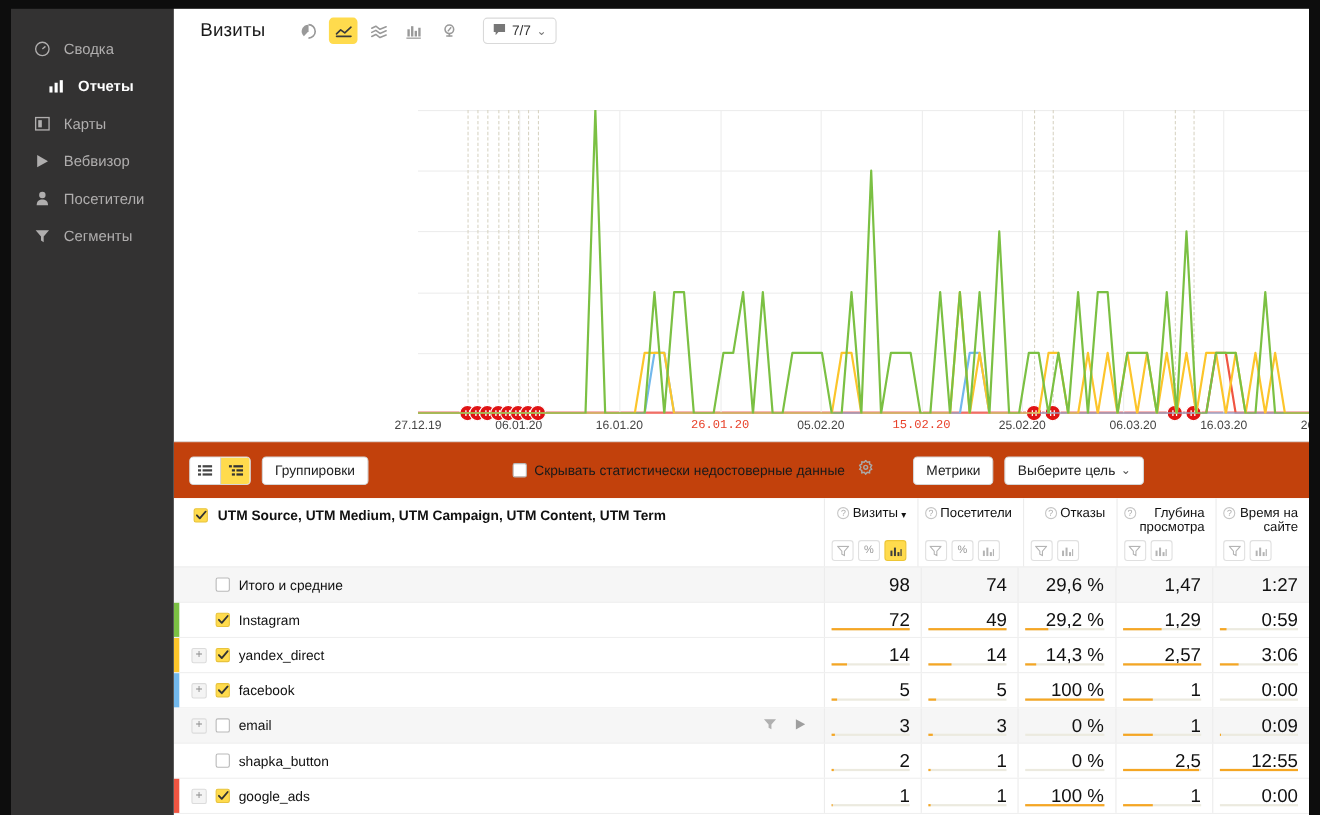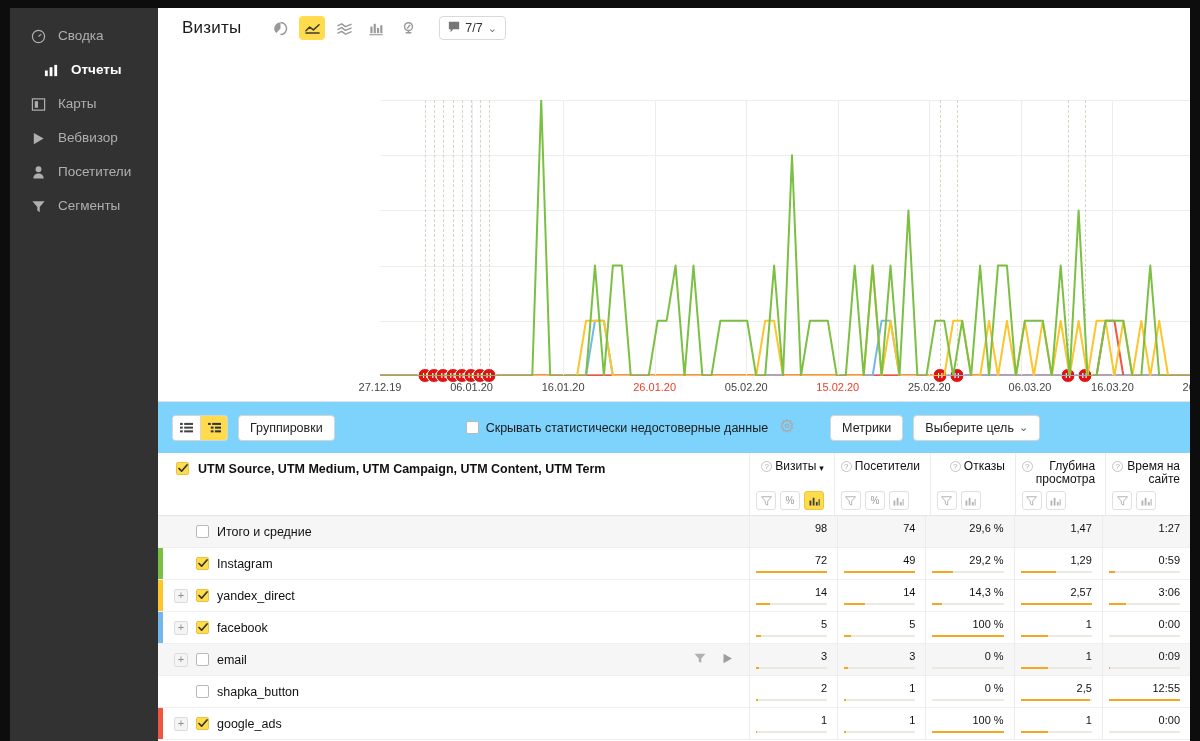--- a/index.html
+++ b/index.html
@@ -19,21 +19,21 @@
   
   #sidebar {
     position: absolute;
     left: 10px; top: 8px;
     width: 148px; height: 733px;
     background: #333232;
     padding-top: 20px;
   }
   .nav-item {
     display: flex;
-    align-items: flex-start;
+    align-items: center;
     height: 32px;
     padding-left: 20px;
     gap: 12px;
     color: #b0aeae;
     font-size: 13.5px;
     cursor: pointer;
     margin-bottom: 2px;
   }
   .nav-item.active { color: #ffffff; font-weight: bold; padding-left: 33px; }
   .nav-item .ico {
@@ -123,21 +123,21 @@
     height: 2px; background: #f08a8a;
   }
   .xlab {
     position: absolute;
     top: 333px;
     font-size: 11px;
     color: #444;
     transform: translateX(-50%);
     white-space: nowrap;
   }
-  .xlab.wk { color: #e8412a; }
+  .xlab.wk { color: #e8412a; font-family: Liberation Mono, monospace; }
   .hbadge {
     position: absolute;
     top: 320px;
     width: 15px; height: 15px;
     border-radius: 50%;
     background: #e01414;
     color: #fff;
     font-size: 7.5px;
     font-weight: bold;
     display: flex;
@@ -145,21 +145,21 @@
     justify-content: center;
     transform: translateX(-50%);
     border: 1.5px solid #fff;
   }
 
   
   #report-toolbar {
     position: absolute;
     left: 0; top: 393px;
     width: 1032px; height: 52px;
-    background: #7dd3fc;
+    background: #c2410c;
     border-top: 1px solid #e3e3e3;
     display: flex;
     align-items: center;
     padding: 0 14px 0 14px;
   }
   .seg {
     display: flex;
     border: 1px solid #d5d5d5;
     border-radius: 4px;
     overflow: hidden;
@@ -332,21 +332,21 @@
   }
   .metric-cell {
     flex: 1 1 0;
     position: relative;
     border-right: 1px solid #ececec;
     padding-right: 10px;
     display: flex;
     align-items: flex-start;
     justify-content: flex-end;
     padding-top: 6px;
-    font-size: 11px;
+    font-size: 17px;
     color: #111;
   }
   .metric-cell:last-child { border-right: none; }
   .bar-track {
     position: absolute;
     left: 6px; right: 10px;
     bottom: 6px;
     height: 2px;
     background: #eceadf;
   }

